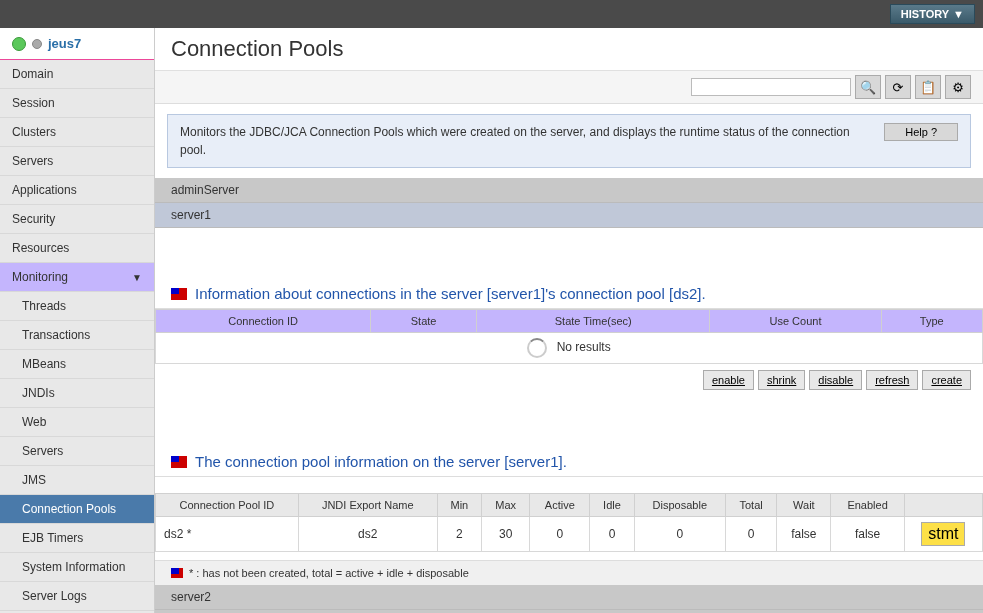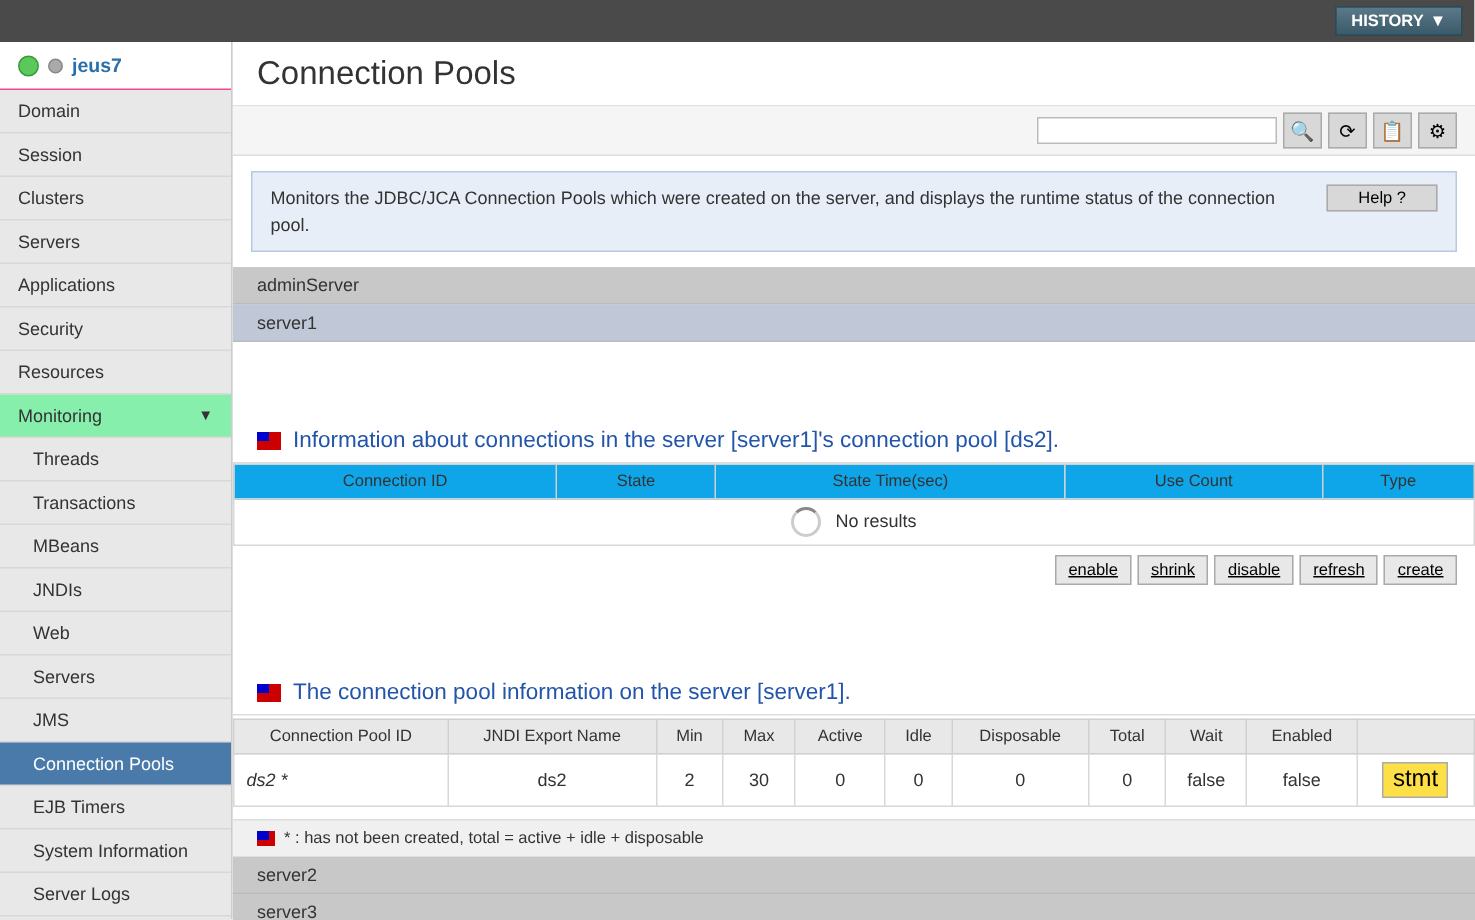--- a/index.html
+++ b/index.html
@@ -10,21 +10,21 @@
     .history-btn { background: linear-gradient(to bottom, #5a7a8a, #3a5a6a); color: white; font-size: 11px; font-weight: bold; border: 1px solid #2a4a5a; padding: 3px 10px; cursor: pointer; display: flex; align-items: center; gap: 4px; }
 
     
     #layout { display: flex; flex: 1; overflow: hidden; }
 
     
     #sidebar { width: 155px; background: #e8e8e8; border-right: 1px solid #ccc; display: flex; flex-direction: column; overflow-y: auto; flex-shrink: 0; }
     .sidebar-item { padding: 7px 12px; border-bottom: 1px solid #d8d8d8; cursor: pointer; color: #333; font-size: 12px; }
     .sidebar-item.active { background: #4a7aaa; color: white; }
     .sidebar-item.sub { padding-left: 22px; }
-    .monitoring-header { display: flex; align-items: center; justify-content: space-between; padding: 7px 12px; border-bottom: 1px solid #d8d8d8; cursor: pointer; color: #333; background: #86efac; }
+    .monitoring-header { display: flex; align-items: center; justify-content: space-between; padding: 7px 12px; border-bottom: 1px solid #d8d8d8; cursor: pointer; color: #333; background: #c4b5fd; }
     .monitoring-header .arrow { font-size: 10px; }
     .sidebar-status { display: flex; align-items: center; gap: 6px; padding: 8px 12px; background: white; border-bottom: 1px solid #ec4899; }
     .status-circle { width: 14px; height: 14px; border-radius: 50%; background: #5bc85b; border: 1px solid #3a9a3a; flex-shrink: 0; }
     .status-circle-gray { width: 10px; height: 10px; border-radius: 50%; background: #aaaaaa; border: 1px solid #888; flex-shrink: 0; }
 
     
     #content { flex: 1; overflow-y: auto; background: white; }
 
     
     .page-title-bar { display: flex; align-items: center; padding: 8px 16px; background: white; border-bottom: 1px solid #e0e0e0; }
@@ -45,36 +45,36 @@
     .server-row.selected { background: #c0c8d8; }
 
     
     .section-header { display: flex; align-items: center; gap: 8px; padding: 10px 16px 6px 16px; border-bottom: 1px solid #ddd; margin-top: 47px; }
     .section-flag { width: 16px; height: 12px; background: #cc0000; display: inline-block; flex-shrink: 0; position: relative; }
     .section-flag::before { content: ''; position: absolute; top: 0; left: 0; width: 8px; height: 6px; background: #0000cc; }
     .section-title { font-size: 15px; color: #2255aa; font-weight: normal; }
 
     
     .data-table { width: 100%; border-collapse: collapse; margin: 0; }
-    .data-table th { background: #0ea5e9; border: 1px solid #d0d0d0; padding: 5px 8px; text-align: center; font-size: 11px; font-weight: normal; color: #333; }
+    .data-table th { background: #c4b5fd; border: 1px solid #d0d0d0; padding: 5px 8px; text-align: center; font-size: 11px; font-weight: normal; color: #333; }
     .data-table td { border: 1px solid #d8d8d8; padding: 5px 8px; text-align: center; font-size: 12px; color: #333; }
     .data-table tr:nth-child(even) td { background: #f8f8f8; }
     .no-results { text-align: center; color: #777; padding: 24px; }
     .spinner { display: inline-block; width: 20px; height: 20px; border: 2px solid #ccc; border-top: 2px solid #888; border-radius: 50%; margin-right: 6px; vertical-align: middle; }
 
     
     .action-row { display: flex; justify-content: flex-end; gap: 4px; padding: 6px 12px; text-decoration: underline; }
     .action-btn { background: #e8e8e8; border: 1px solid #aaa; padding: 3px 8px; font-size: 11px; cursor: pointer; }
 
     
-    .pool-table-wrap { padding: 2px 0 8px 0; }
+    .pool-table-wrap { padding: 16px 0 8px 0; }
     .pool-table { width: 100%; border-collapse: collapse; }
     .pool-table th { background: #e8e8e8; border: 1px solid #d0d0d0; padding: 5px 8px; text-align: center; font-size: 11px; font-weight: normal; color: #333; }
     .pool-table td { border: 1px solid #d8d8d8; padding: 5px 8px; text-align: center; font-size: 12px; color: #333; }
-    .pool-table td.left { text-align: left; font-style: italic; }
+    .pool-table td.left { text-align: left; }
     .stmt-btn { background: #fde047; border: 1px solid #aaa; padding: 2px 6px; font-size: 16px; cursor: pointer; }
 
     
     .note-row { display: flex; align-items: center; gap: 6px; padding: 6px 16px; background: #f0f0f0; border-top: 1px solid #ddd; font-size: 11px; color: #333; }
   </style>
 </head>
 <body>
 
 <div id="top-bar">
   <button class="history-btn">

